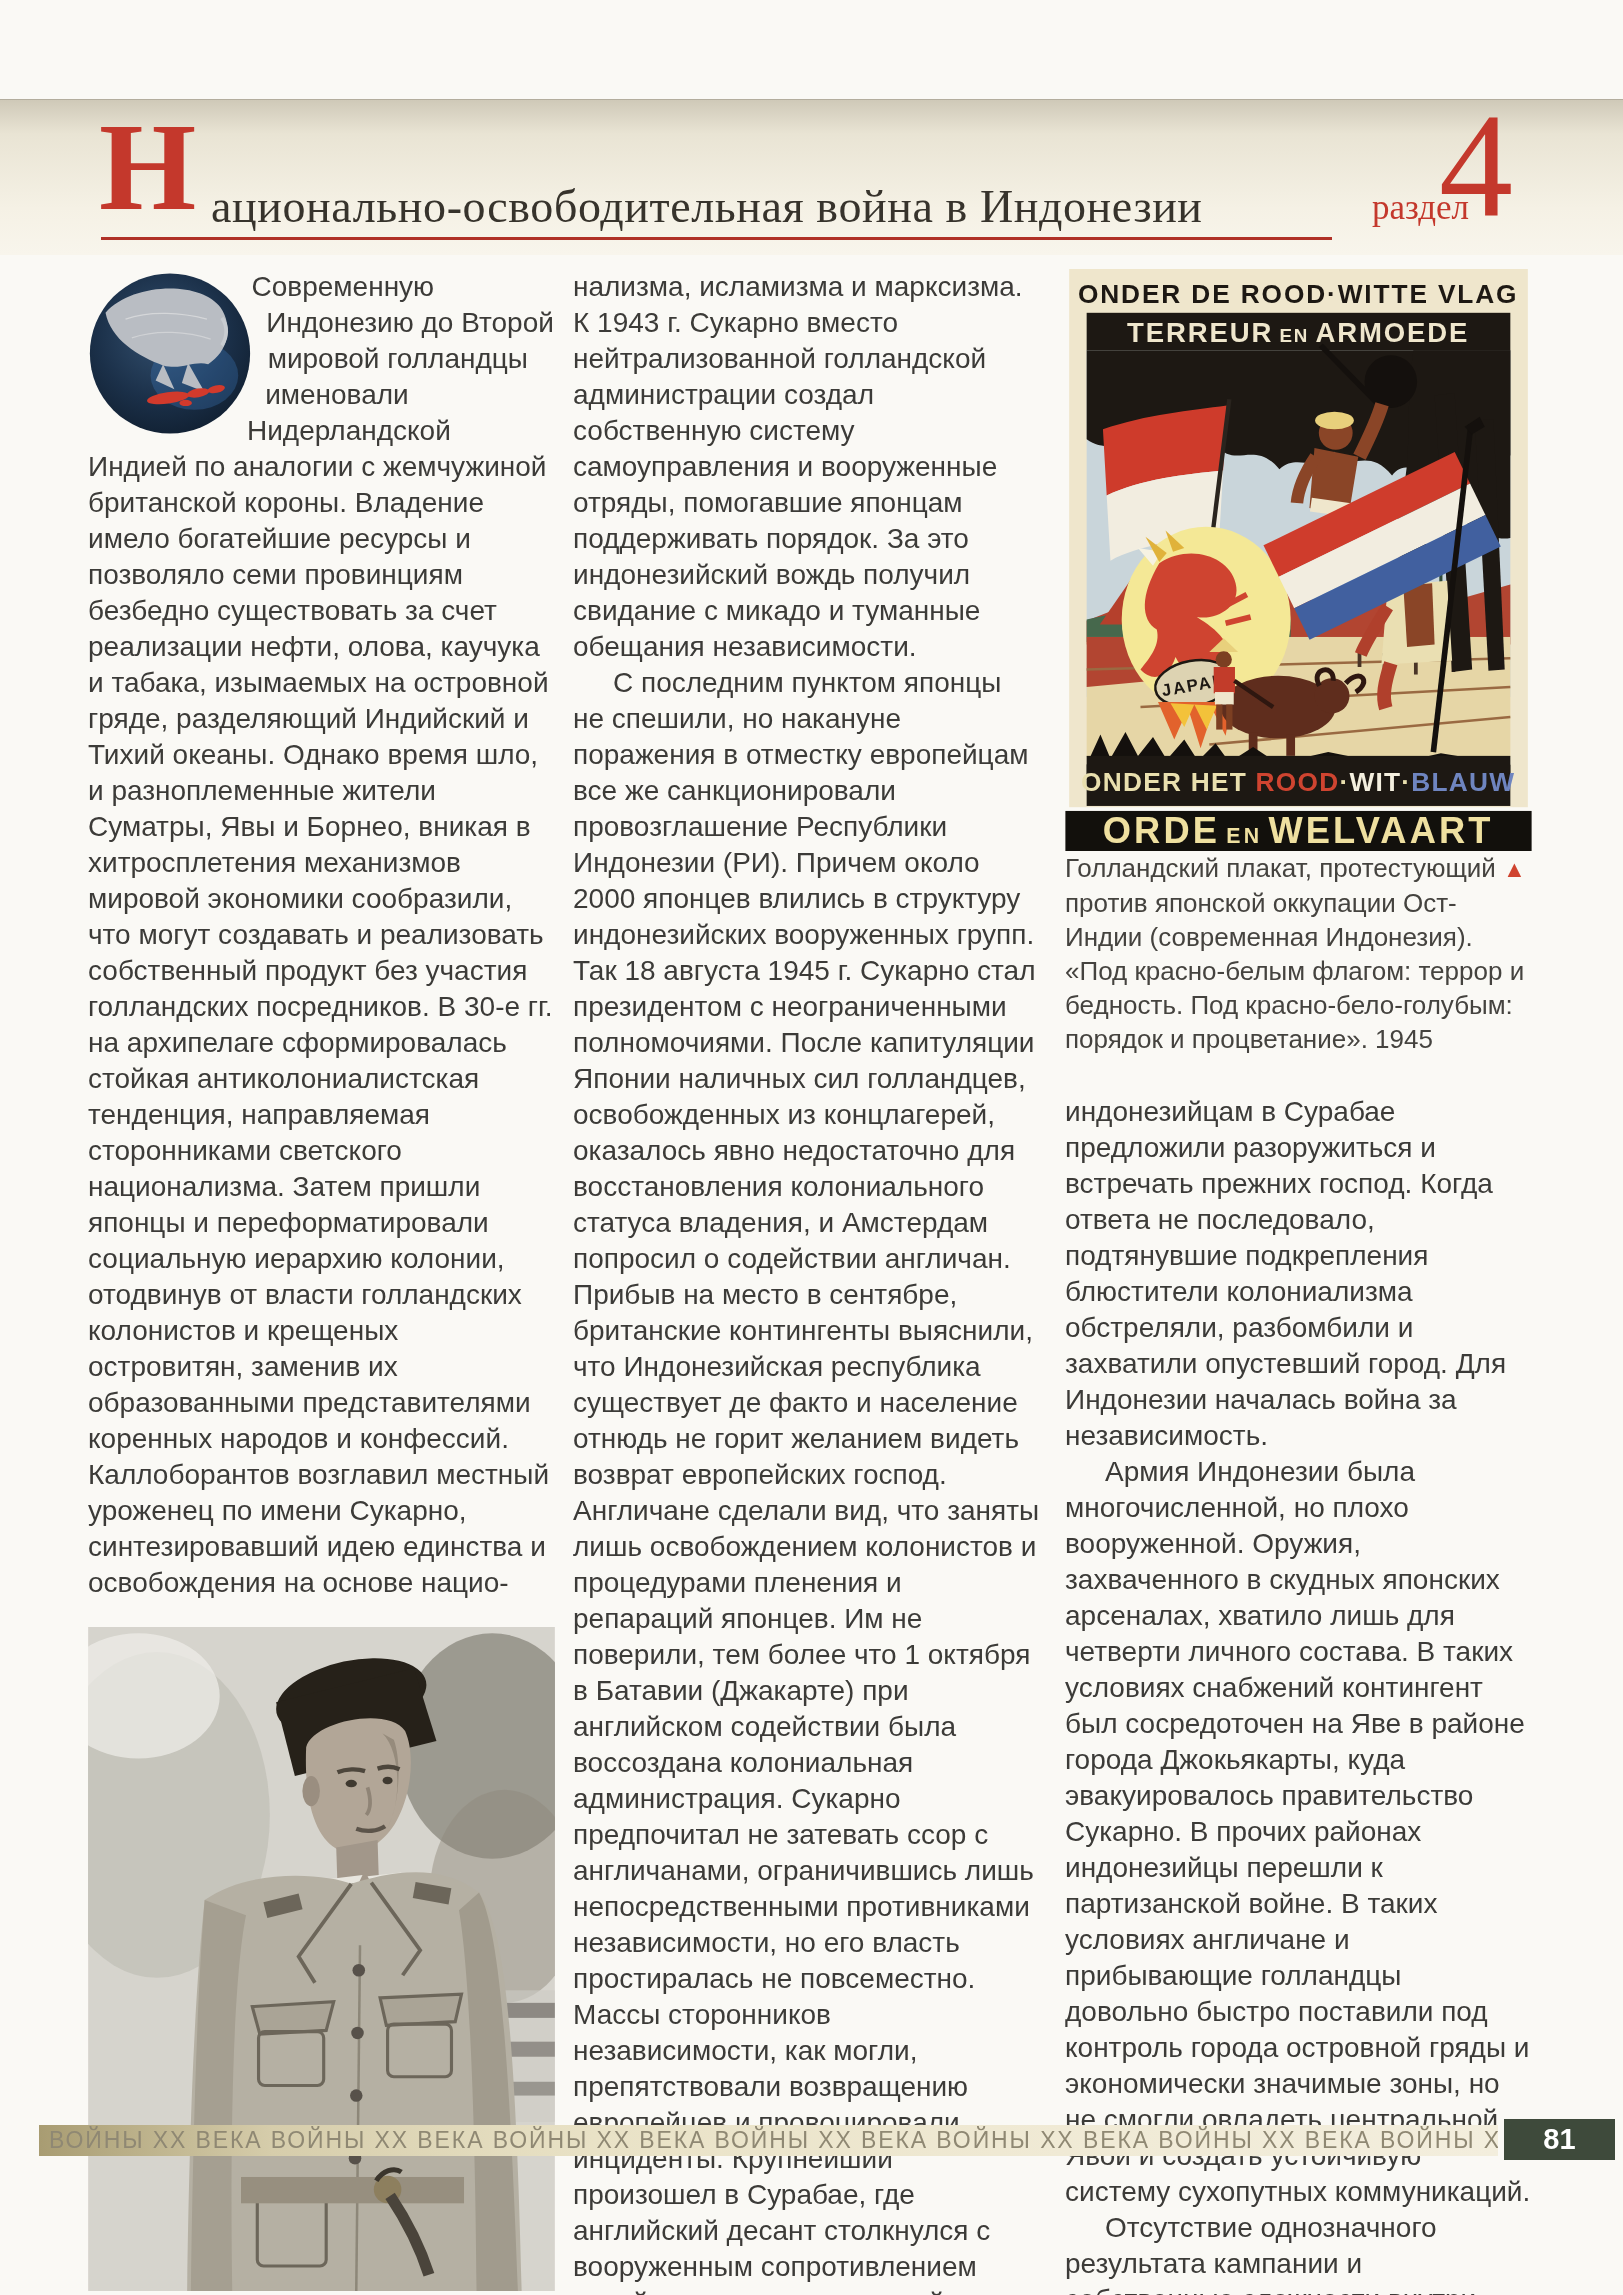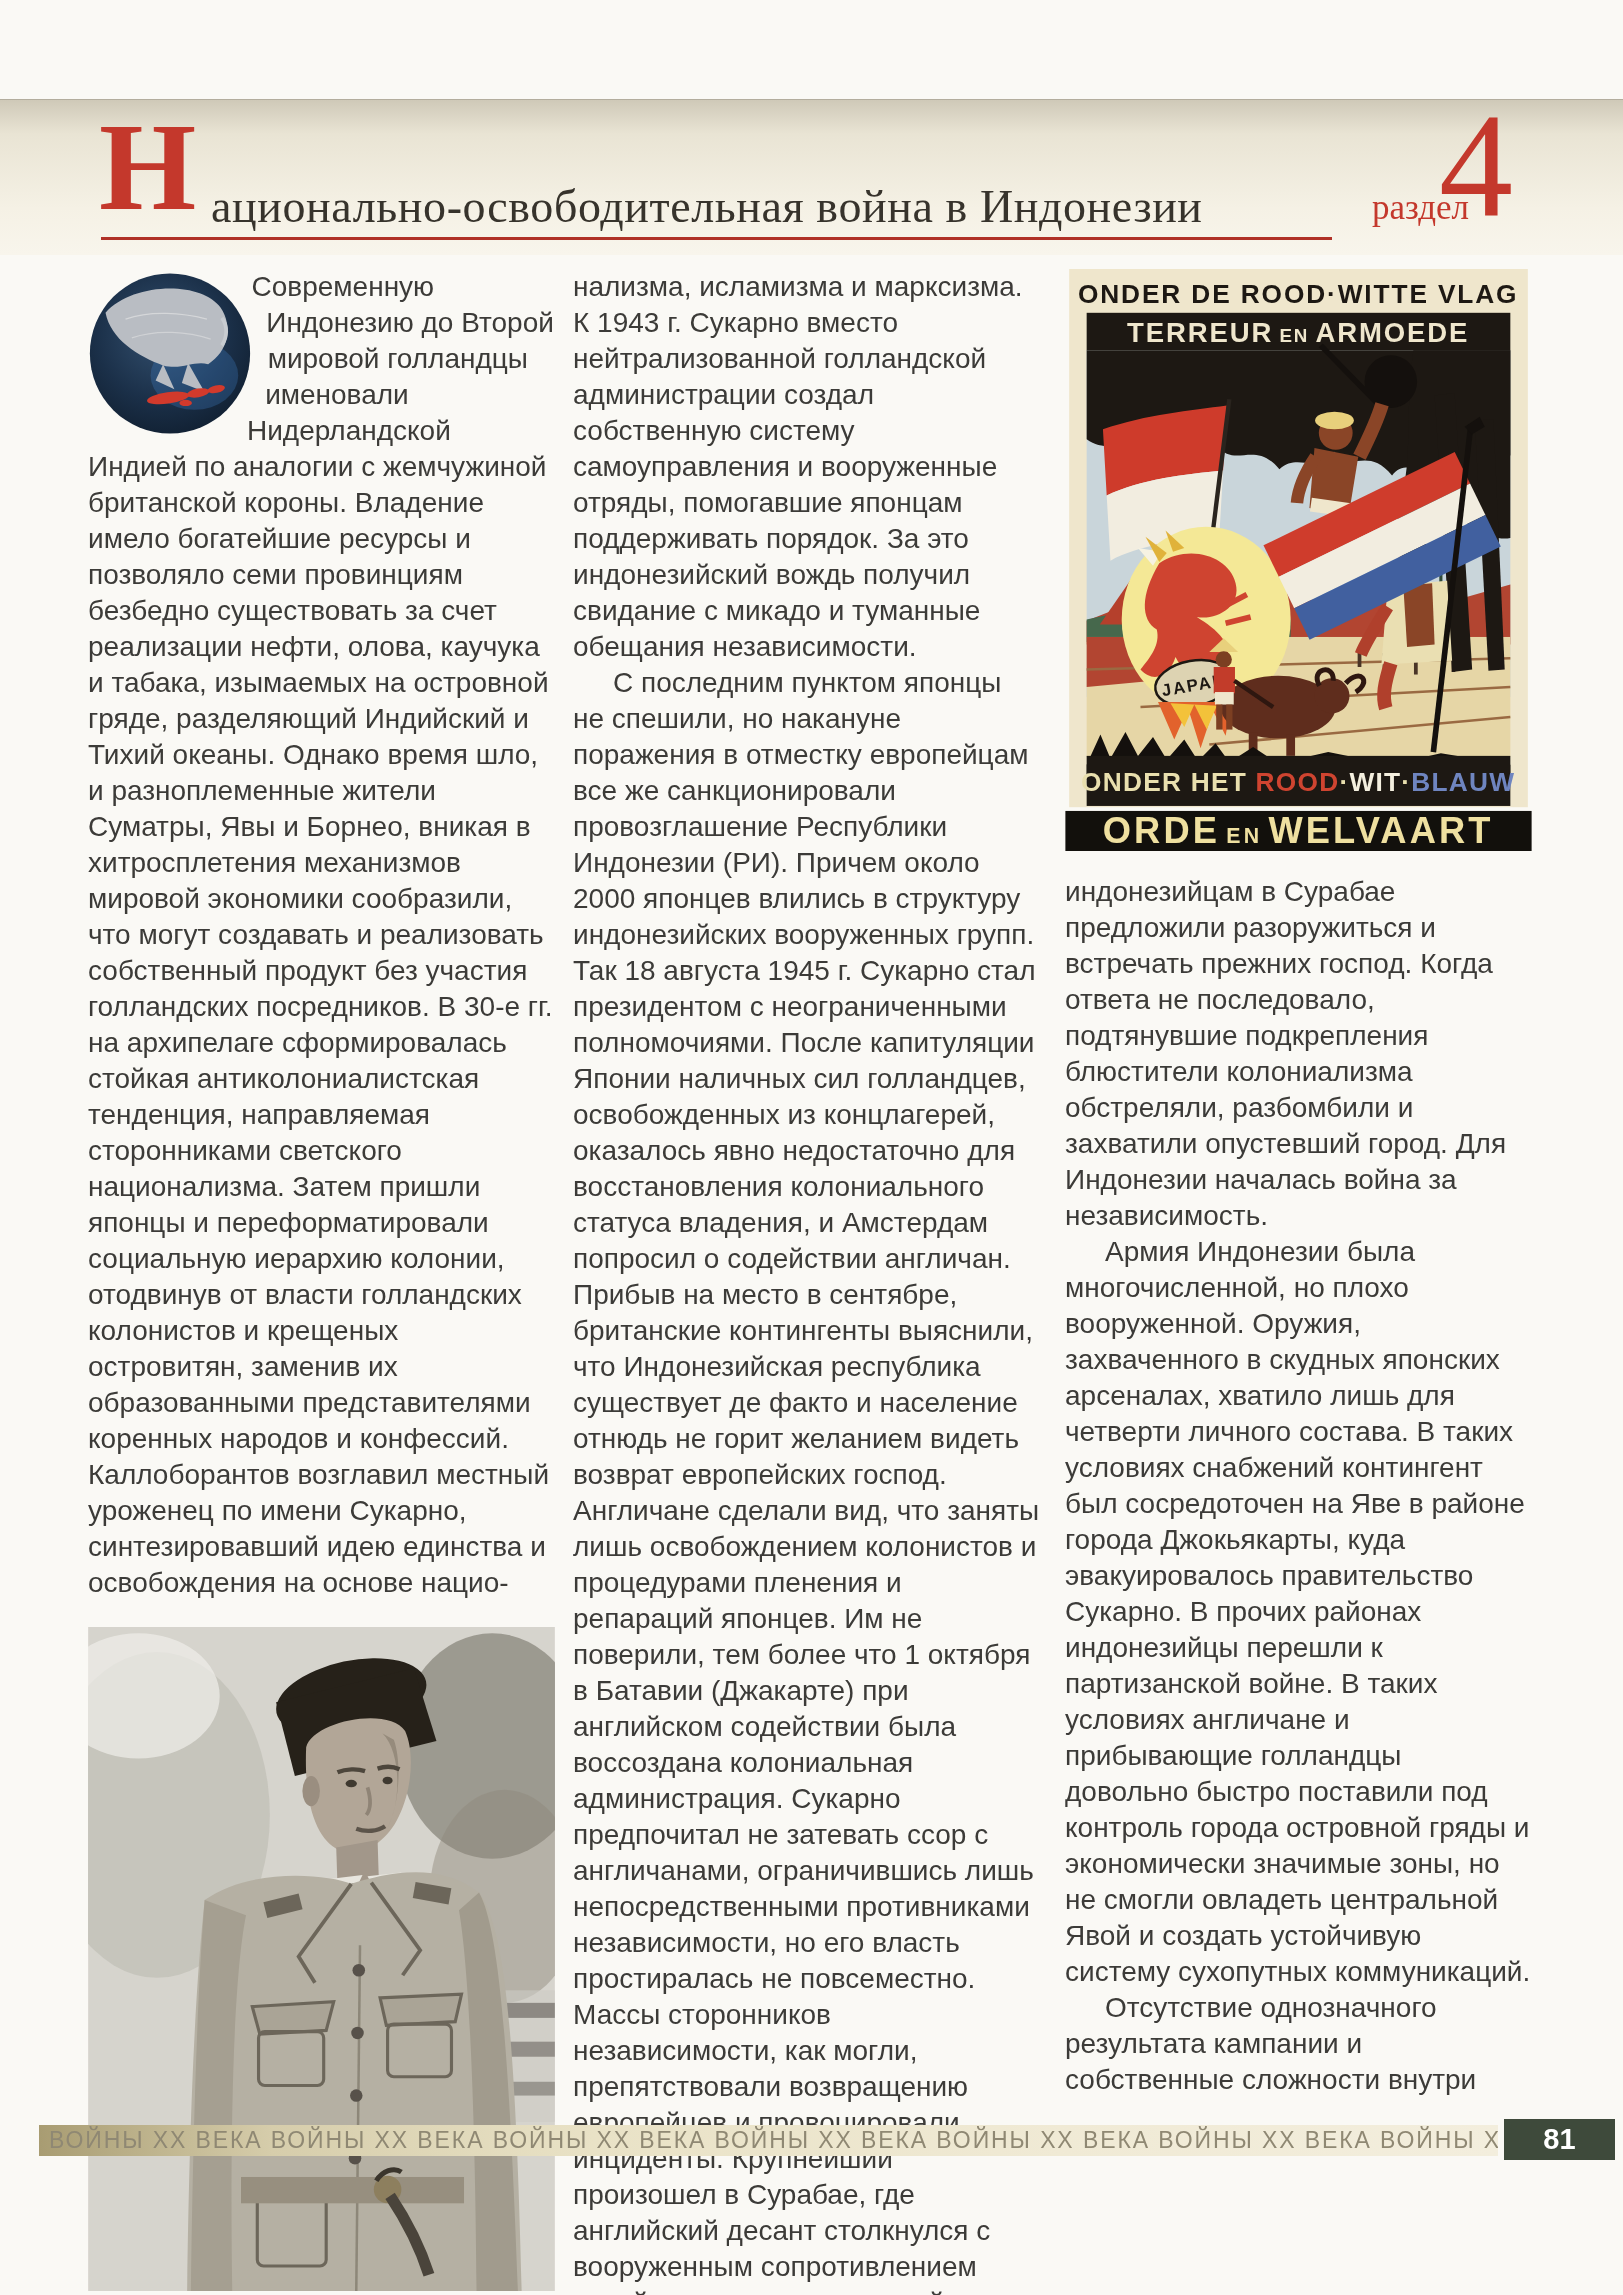--- a/index.html
+++ b/index.html
@@ -52,21 +52,21 @@
     shape-outside:circle(50% at 50% 50%);
   }
   
   .photo-caption{margin-top:19px;font-size:26px;line-height:33px;color:#45433f;}
   .tri{color:#d0442f;font-size:23px;}
   
   .sukarno-photo{margin-top:26px;width:467px;height:664px;}
   
   .poster{width:467px;height:582px;text-align:center;}
   .poster-caption{margin-top:26px;font-size:26px;line-height:34px;color:#45433f;}
-  .col3 .after-caption{margin-top:23px;}
+  .col3 .after-caption{margin-top:38px;}
   
   .footer-strip{
     position:absolute;left:39px;top:2125px;width:1459px;height:31px;
     background:linear-gradient(90deg,#a89c72 0%,#d6cdab 16%,#e9e2c6 38%,#f0ead5 70%,#f3eedd 100%);
     display:flex;align-items:center;overflow:hidden;
   }
   .footer-text{
     padding-left:10px;font-size:23px;letter-spacing:1.9px;color:#8f8873;
     white-space:nowrap;
   }
@@ -281,20 +281,25 @@
 
       <path d="M34,792 L56,744 L72,782 L96,740 L116,778 L140,748 L162,784 L190,752 L212,786 L240,758 L262,788 L300,764 L340,790 L420,772 L520,792 L600,774 L711,792 L711,816 L34,816 Z" fill="#14100d"></path>
 
       <rect x="34" y="778" width="677" height="80" fill="#1d1813"></rect>
       <text x="372" y="834" text-anchor="middle" font-family="Liberation Sans, sans-serif" font-weight="bold" font-size="42" letter-spacing="2"><tspan fill="#e9dfae">ONDER HET </tspan><tspan fill="#cf4430">ROOD</tspan><tspan fill="#e9dfae">·</tspan><tspan fill="#f4efdf">WIT</tspan><tspan fill="#e9dfae">·</tspan><tspan fill="#6f85c0">BLAUW</tspan></text>
 
       <rect x="0" y="866" width="745" height="64" fill="#12100c"></rect>
       <text x="372" y="918" text-anchor="middle" font-family="Liberation Sans, sans-serif" font-weight="bold" letter-spacing="5" fill="#efe0a0"><tspan font-size="58">ORDE</tspan><tspan font-size="34" dx="10">EN</tspan><tspan font-size="58" dx="10">WELVAART</tspan></text>
     </svg>
   </div>
+  <p class="poster-caption">
+    <span>Голландский плакат, протестующий</span>
+    <span class="tri">▲</span>
+    <span>против японской оккупации Ост-Индии (современная Индонезия). «Под красно-белым флагом: террор и бедность. Под красно-бело-голубым: порядок и процветание». 1945</span>
+  </p>
   <p class="after-caption">индонезийцам в Сурабае предложили разоружиться и встречать прежних господ. Когда ответа не последовало, подтянувшие подкрепления блюстители колониализма обстреляли, разбомбили и захватили опустевший город. Для Индонезии началась война за независимость.</p>
   <p class="indent">Армия Индонезии была многочисленной, но плохо вооруженной. Оружия, захваченного в скудных японских арсеналах, хватило лишь для четверти личного состава. В таких условиях снабжений контингент был сосредоточен на Яве в районе города Джокьякарты, куда эвакуировалось правительство Сукарно. В прочих районах индонезийцы перешли к партизанской войне. В таких условиях англичане и прибывающие голландцы довольно быстро поставили под контроль города островной гряды и экономически значимые зоны, но не смогли овладеть центральной Явой и создать устойчивую систему сухопутных коммуникаций.</p>
   <p class="indent">Отсутствие однозначного результата кампании и собственные сложности внутри</p>
 </div>
 
 <div class="footer-strip">
   <span class="footer-text">ВОЙНЫ ХХ ВЕКА ВОЙНЫ ХХ ВЕКА ВОЙНЫ ХХ ВЕКА ВОЙНЫ ХХ ВЕКА ВОЙНЫ ХХ ВЕКА ВОЙНЫ ХХ ВЕКА ВОЙНЫ ХХ ВЕКА</span>
 </div>
 <div class="page-badge">81</div>
 

